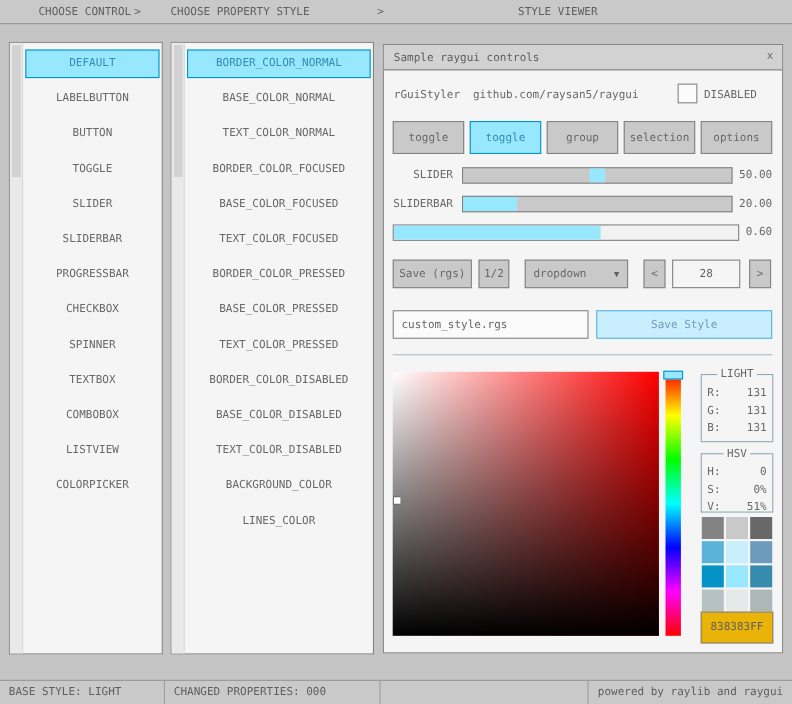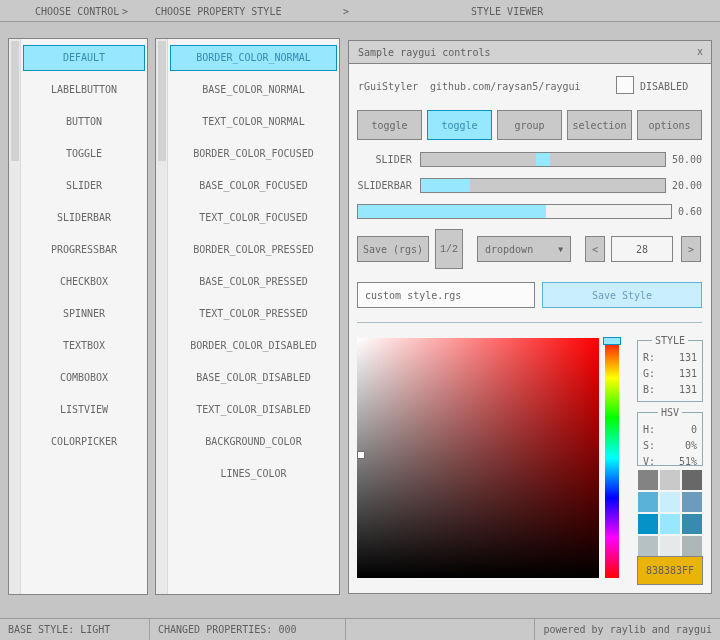--- a/index.html
+++ b/index.html
@@ -89,21 +89,21 @@
   .track.full { width: 316px; }
   .handle {
     position: absolute; top: 0; bottom: 0; width: 14px;
     background: #97e8ff; transform: translateX(-50%);
   }
   .fill { position: absolute; left: 0; top: 0; bottom: 0; background: #97e8ff; }
   .ctl-value { margin-left: 6px; }
 
   .row-widgets { top: 172px; height: 26px; }
   .w-text { width: 72px; height: 26px; }
-  .w-half { width: 28px; height: 40px; margin-left: 6px; font-family: Liberation Mono, monospace; }
+  .w-half { width: 28px; height: 26px; margin-left: 6px; }
   .dropdown {
     width: 94px; height: 26px; margin-left: 14px;
     background: #c9c9c9; border: 1px solid #838383;
     display: flex; align-items: center; justify-content: space-between;
     padding: 0 7px; cursor: pointer;
   }
   .dd-arrow { font-size: 8px; color: #5f5f5f; }
   .w-dec { width: 20px; height: 26px; margin-left: 14px; }
   .valuebox {
     width: 62px; height: 26px; margin-left: 6px;
@@ -299,21 +299,21 @@
     <div class="divider"></div>
 
     <div class="sv-panel">
       <div class="sv-cursor"></div>
     </div>
     <div class="hue-bar">
       <div class="hue-handle"></div>
     </div>
 
     <div class="groupbox gb-rgba">
-      <span class="gb-title">STYLE</span>
+      <span class="gb-title">LIGHT</span>
       <div class="gb-rows">
         <div class="gb-row">
           <span>R:</span>
           <span>131</span>
         </div>
         <div class="gb-row">
           <span>G:</span>
           <span>131</span>
         </div>
         <div class="gb-row">

